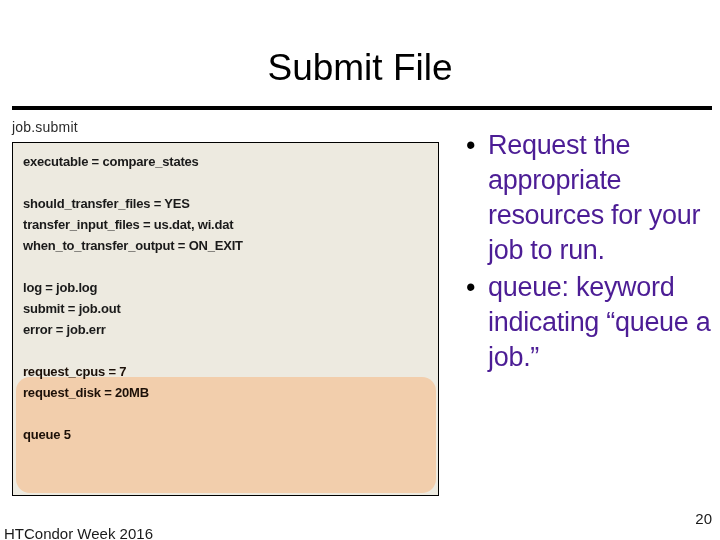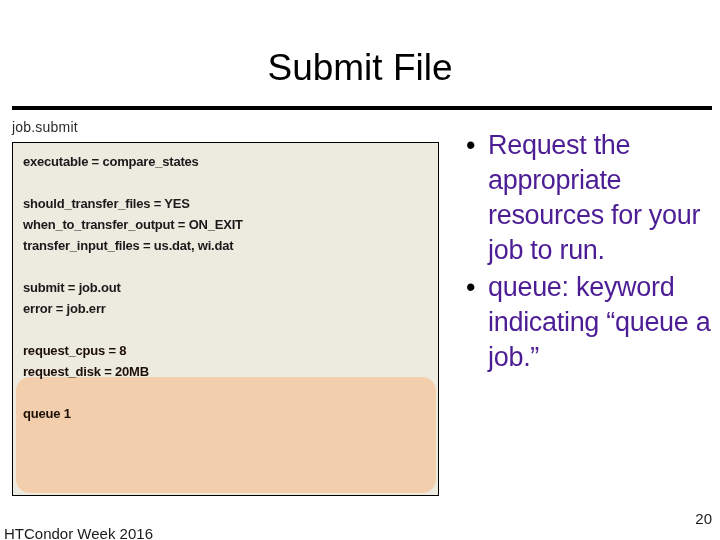--- a/index.html
+++ b/index.html
@@ -162,30 +162,31 @@
 <div class="title-rule"></div>
 
 <div class="left-col">
   <div class="file-caption">job.submit</div>
   <div class="code-box">
     <div class="highlight-box"></div>
     <div id="code-lines">
         <div class="code-line">executable = compare_states</div>
         <div class="code-line blank"></div>
         <div class="code-line">should_transfer_files = YES</div>
+        <div class="code-line">transfer_input_files = us.dat, wi.dat</div>
         <div class="code-line">when_to_transfer_output = ON_EXIT</div>
-        <div class="code-line">transfer_input_files = us.dat, wi.dat</div>
         <div class="code-line blank"></div>
+        <div class="code-line">log = job.log</div>
         <div class="code-line">submit = job.out</div>
         <div class="code-line">error = job.err</div>
         <div class="code-line blank"></div>
-        <div class="code-line on-highlight">request_cpus = 8</div>
+        <div class="code-line on-highlight">request_cpus = 7</div>
         <div class="code-line on-highlight">request_disk = 20MB</div>
         <div class="code-line blank on-highlight"></div>
-        <div class="code-line on-highlight">queue 1</div>
+        <div class="code-line on-highlight">queue 5</div>
       </div>
   </div>
 </div>
 
 <div class="right-col">
   <div id="bullet-list">
       <div class="bullet">
         <div class="bullet-dot">•</div>
         <div class="bullet-text">Request the appropriate resources for your job to run.</div>
       </div>

